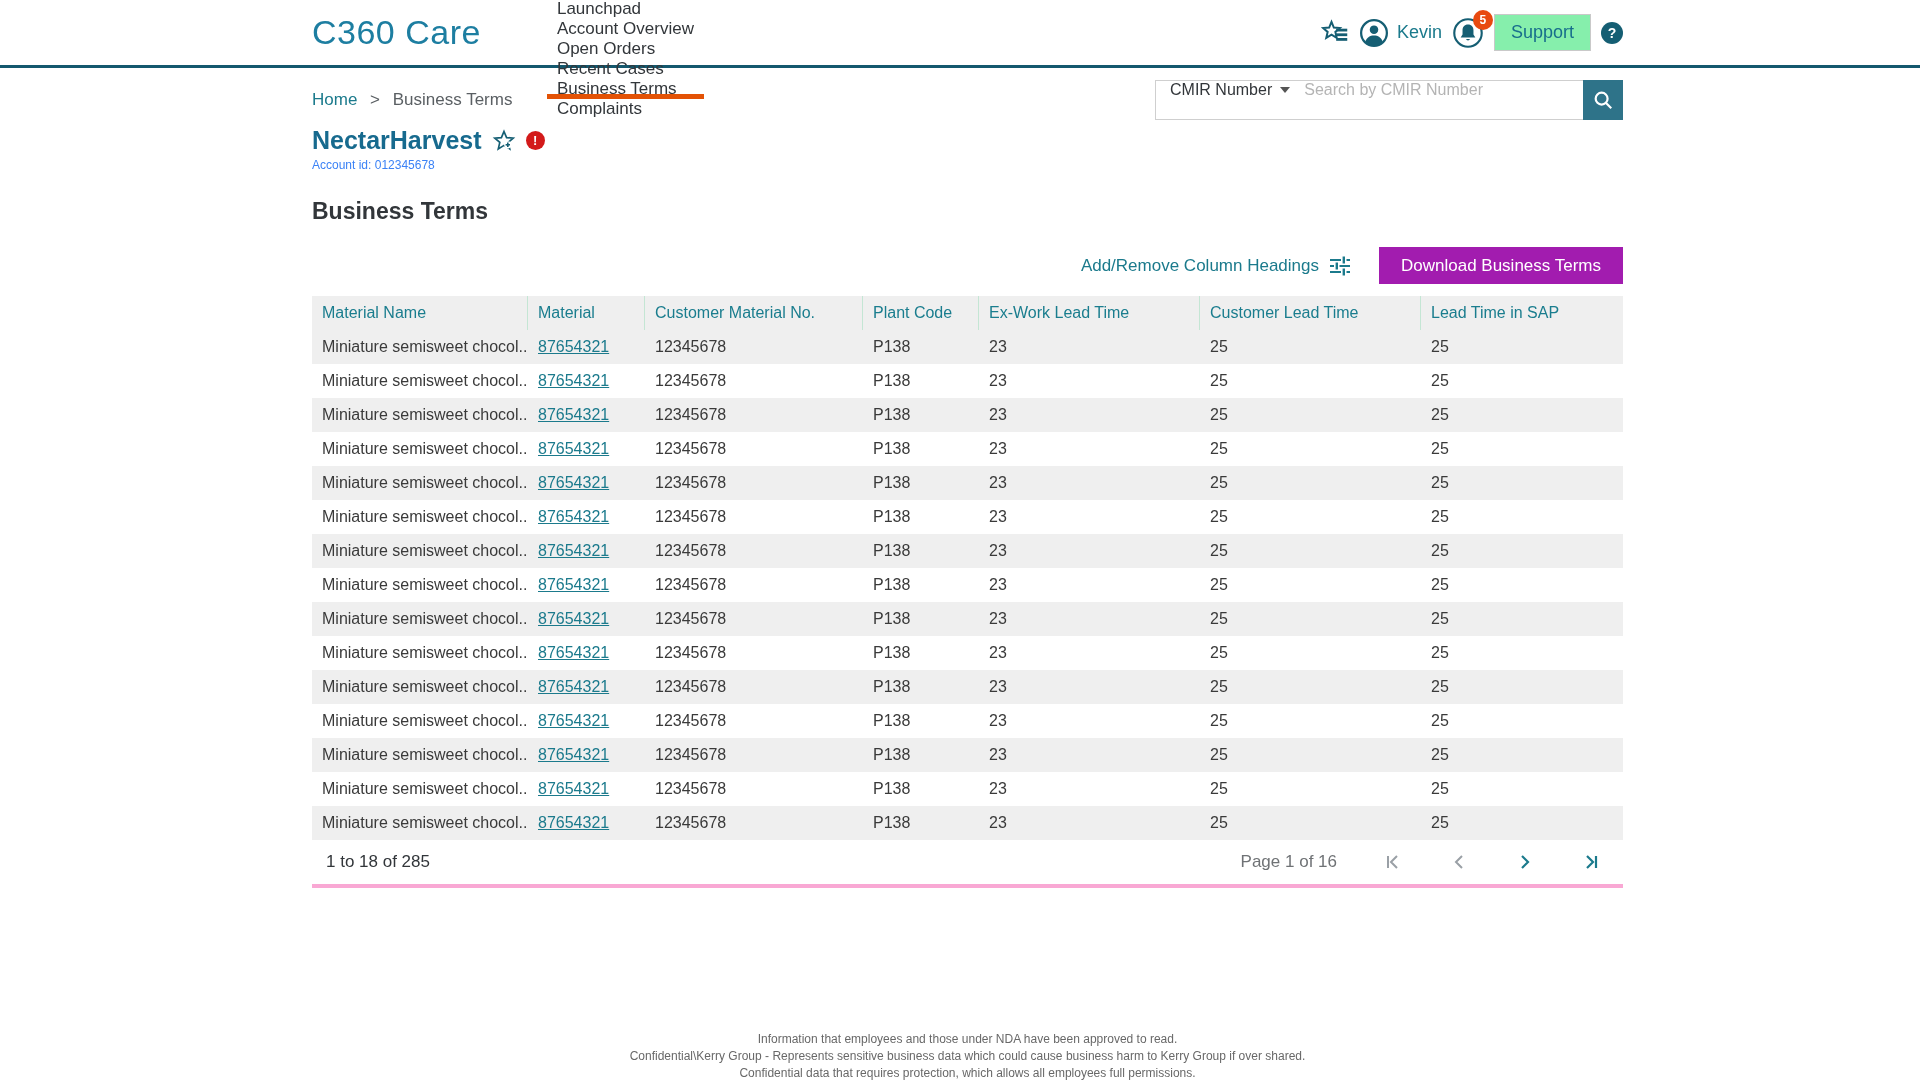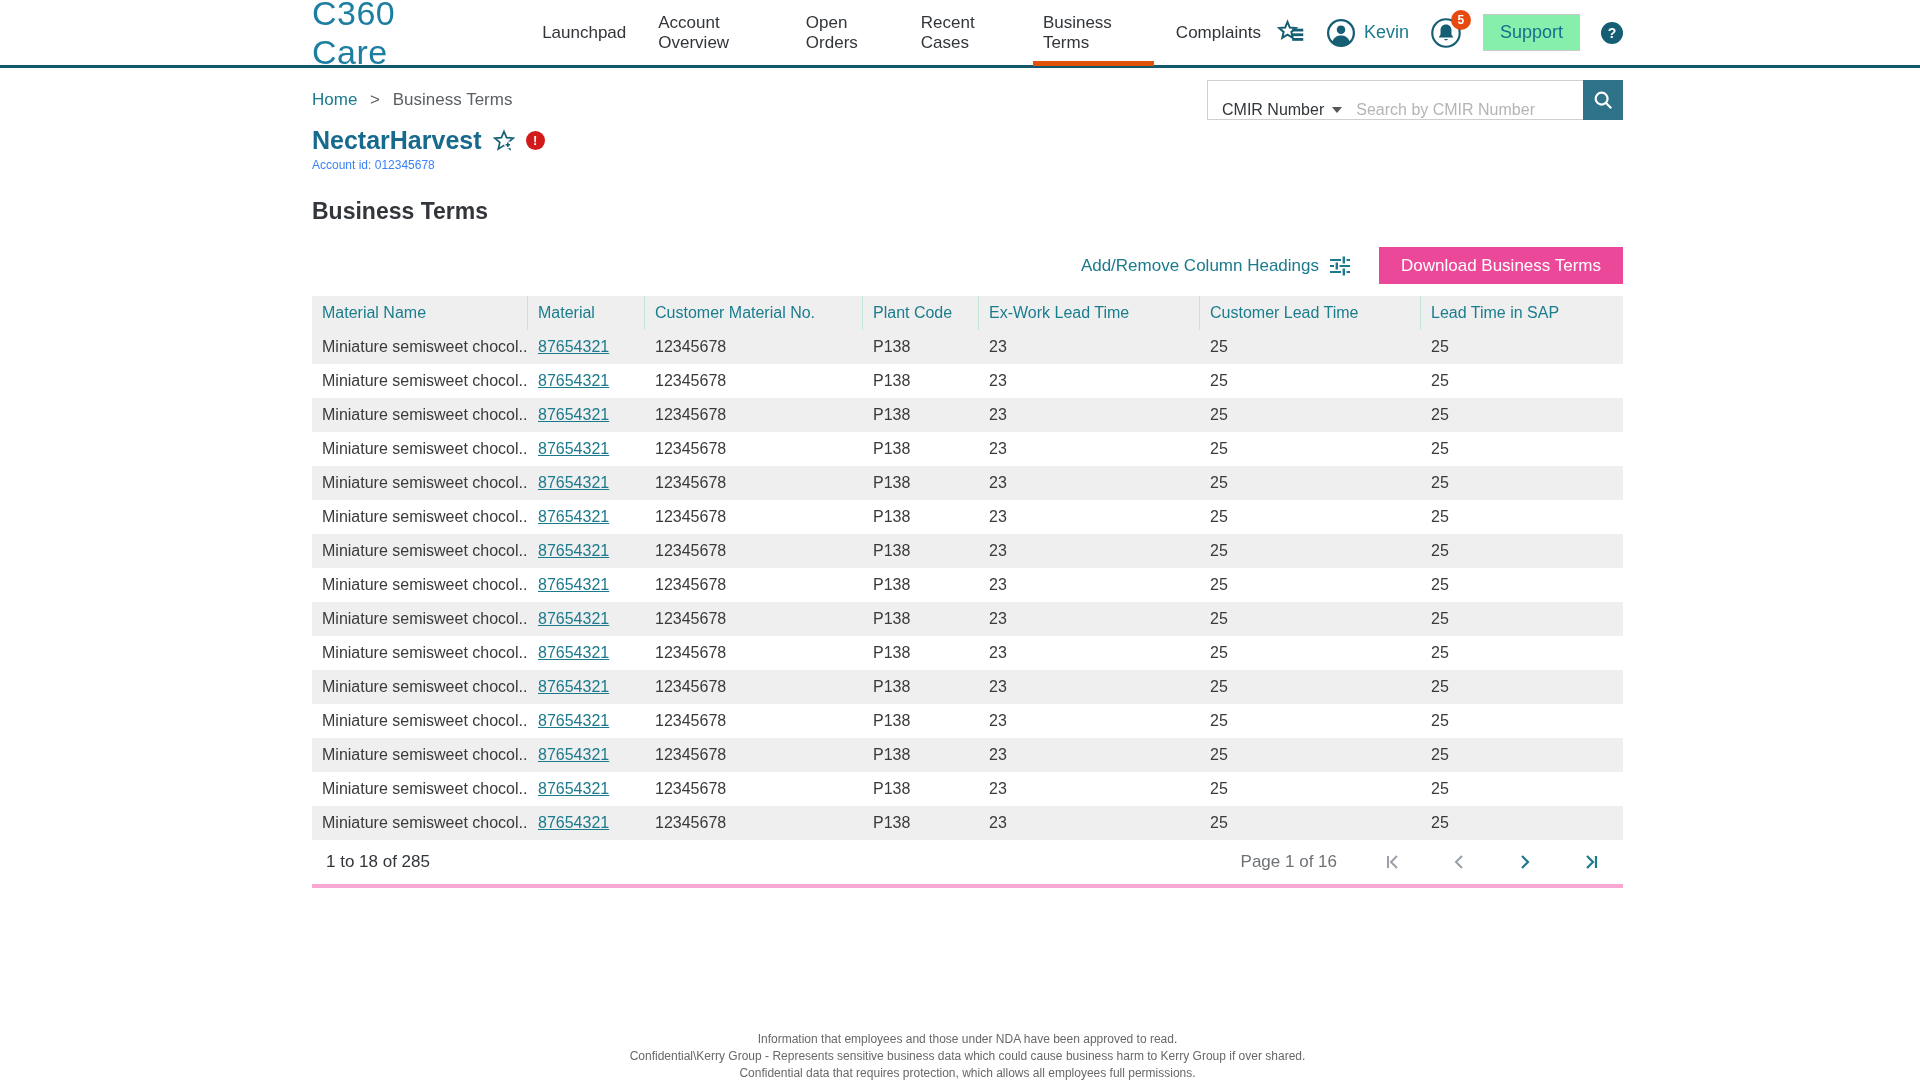--- a/index.html
+++ b/index.html
@@ -3,45 +3,45 @@
 <meta charset="utf-8">
 <style>
   * { margin:0; padding:0; box-sizing:border-box; }
   html,body { width:1920px; height:1080px; background:#ffffff; overflow:hidden;
     font-family:"Liberation Sans","DejaVu Sans",sans-serif; color:#32363a; }
 
   
   .topbar { height:68px; border-bottom:3px solid #14586e; display:flex; align-items:center;
     padding-left:312px; padding-right:297px; position:relative; }
   .logo { font-size:34px; font-weight:300; color:#1d7ea1; letter-spacing:0.5px; margin-right:60px; }
-  .nav { display:flex; align-items:stretch; height:67px; }
+  .nav { display:flex; align-items:stretch; height:67px;flex-direction:column; }
   .nav-item { display:flex; align-items:center; padding:0 16px; font-size:17px; color:#32363a;
     cursor:pointer; position:relative; }
   .nav-item.active::after { content:""; position:absolute; left:6px; right:6px; bottom:0;
     height:5px; background:#e35205; }
-  .top-icons { margin-left:auto; display:flex; align-items:center; gap:21px; }
+  .top-icons { margin-left:auto; display:flex; align-items:center; gap:10px; }
   .icon-btn { display:flex; align-items:center; cursor:pointer; position:relative; }
   .user { display:flex; align-items:center; gap:8px; color:#1b7a8c; font-size:18px; cursor:pointer; }
   .badge { position:absolute; top:-7px; right:-9px; min-width:20px; height:20px; background:#e8490f;
     border-radius:50%; color:#fff; font-size:12px; font-weight:bold; display:flex;
     align-items:center; justify-content:center; padding:0 4px; }
   .support-btn { border:1px solid #c9c9c9; background:#86efac; color:#176d8c; font-size:18px;
     padding:7px 16px; cursor:pointer; font-family:inherit; }
   .help-circle { width:22px; height:22px; border-radius:50%; background:#155e73; color:#fff;
     font-size:14px; font-weight:bold; display:flex; align-items:center; justify-content:center;
     cursor:pointer; }
 
   
   .content { width:1311px; margin-left:312px; }
   .crumb-row { margin-top:12px; display:flex; justify-content:space-between; align-items:center; height:40px; }
   .breadcrumb { font-size:17px; color:#5a5f63; }
   .breadcrumb .home { color:#1b7a8c; cursor:pointer; }
   .breadcrumb .sep { color:#5a5f63; margin:0 8px; }
 
-  .searchbox { display:flex; align-items:flex-end; border:1px solid #cfcfcf; height:40px; width:416px; }
+  .searchbox { display:flex; align-items:flex-start; border:1px solid #cfcfcf; height:40px; width:468px; }
   .search-filter { display:flex; align-items:center; gap:8px; padding:0 14px; font-size:16px;
     color:#32363a; cursor:pointer; white-space:nowrap; }
   .caret { width:0; height:0; border-left:5px solid transparent; border-right:5px solid transparent;
     border-top:6px solid #555; display:inline-block; }
   .search-input { border:none; outline:none; flex:1; font-size:16px; font-family:inherit;
     color:#32363a; min-width:0; }
   .search-input::placeholder { color:#b4b4b4; }
   .search-go { width:40px; height:40px; margin:-1px -1px -1px 0; background:#2e7389; border:none;
     display:flex; align-items:center; justify-content:center; cursor:pointer; }
 
@@ -49,21 +49,21 @@
   .account-title-row { display:flex; align-items:center; gap:10px; }
   .account-name { font-size:25px; font-weight:bold; color:#176a8e; }
   .alert-circle { width:19px; height:19px; border-radius:50%; background:#d31a1a; color:#fff;
     font-size:13px; font-weight:bold; display:flex; align-items:center; justify-content:center; }
   .account-id { font-size:12px; color:#3b82f6; margin-top:3px; }
 
   .section-title { margin-top:26px; font-size:23px; font-weight:bold; color:#32363a; }
 
   .toolbar { margin-top:22px; display:flex; justify-content:flex-end; align-items:center; gap:26px; }
   .col-config { display:flex; align-items:center; gap:8px; color:#1b7a8c; font-size:17px; cursor:pointer; }
-  .download-btn { background:#ec4899; color:#fff; border:none; font-size:17px; font-family:inherit;
+  .download-btn { background:#a21caf; color:#fff; border:none; font-size:17px; font-family:inherit;
     height:37px; padding:0 22px; cursor:pointer; }
 
   
   .table { margin-top:12px; width:1311px; }
   .trow { display:flex; height:34px; align-items:center; }
   .thead { background:#e9f6ef; }
   .th { font-size:16px; color:#1a7d8e; white-space:pre; }
   .thead .cell { height:34px; display:flex; align-items:center; border-right:1px solid #c4e6d4; }
   .thead .cell:last-child { border-right:none; }
   .cell { padding-left:10px; overflow:hidden; white-space:nowrap; }

